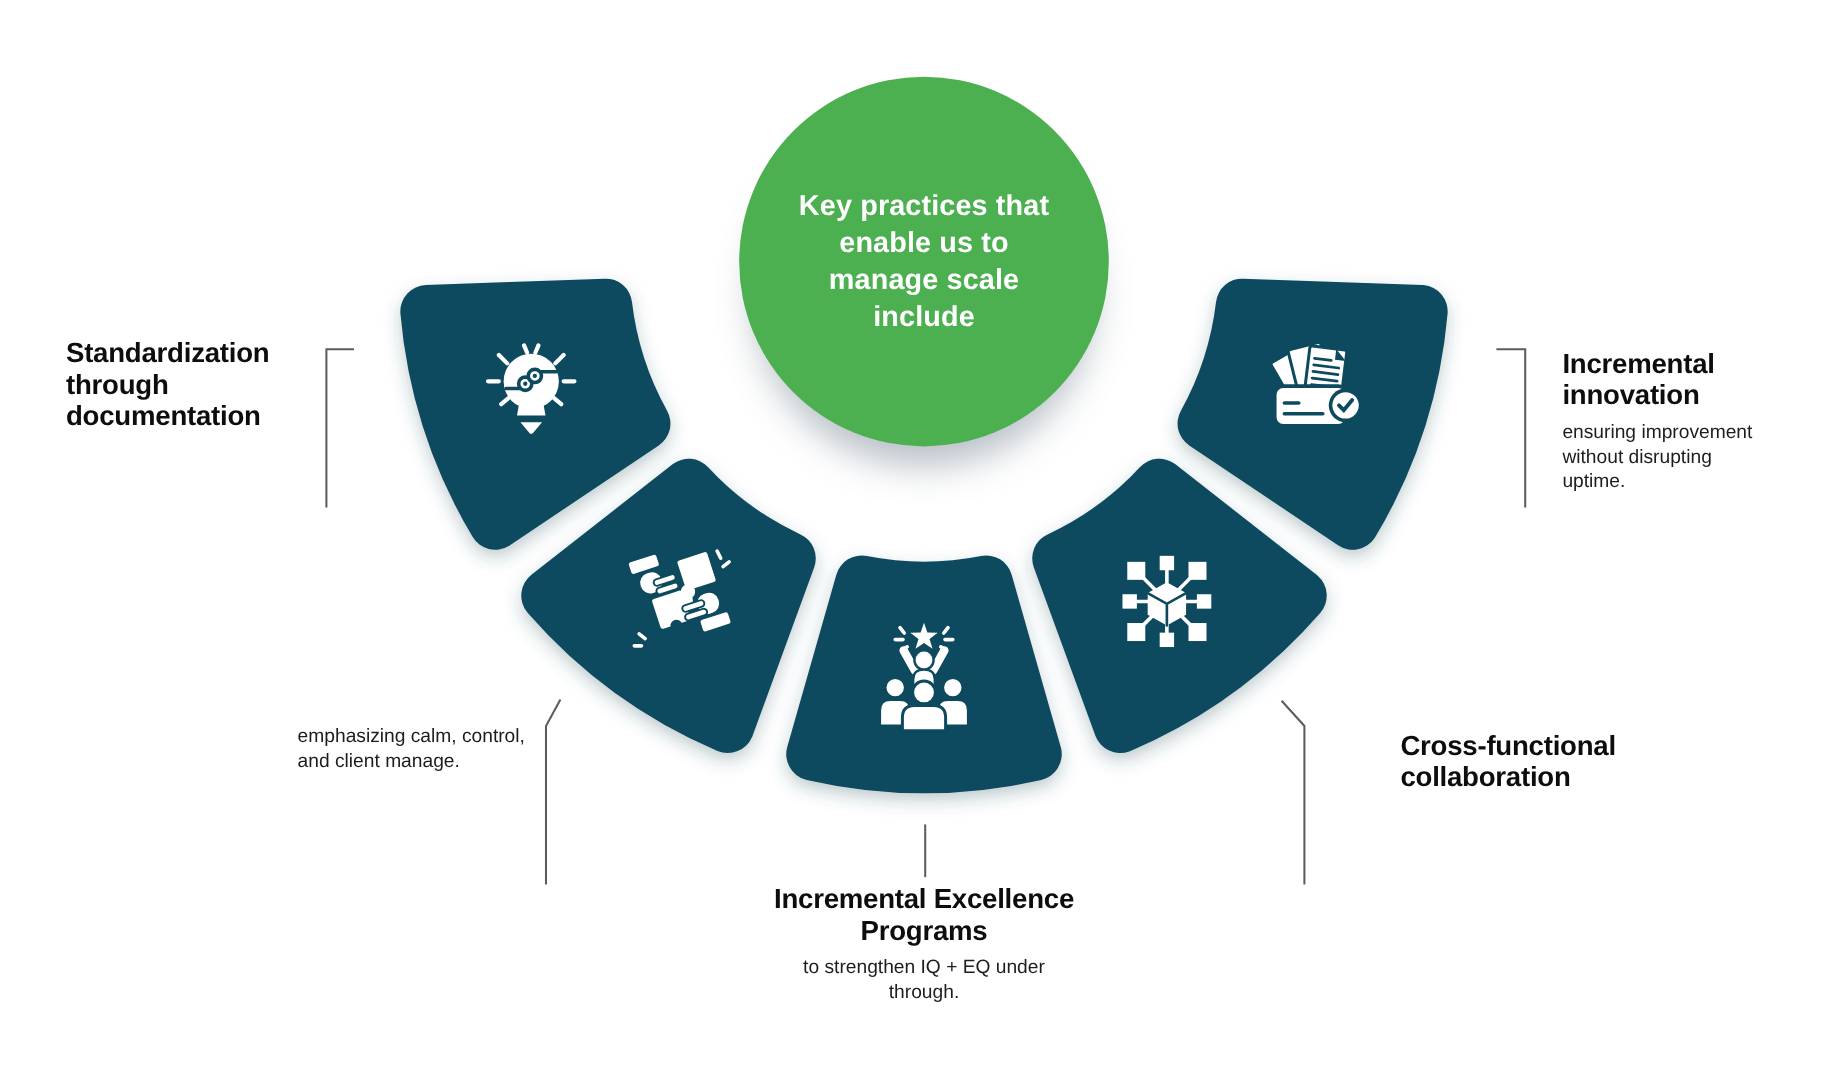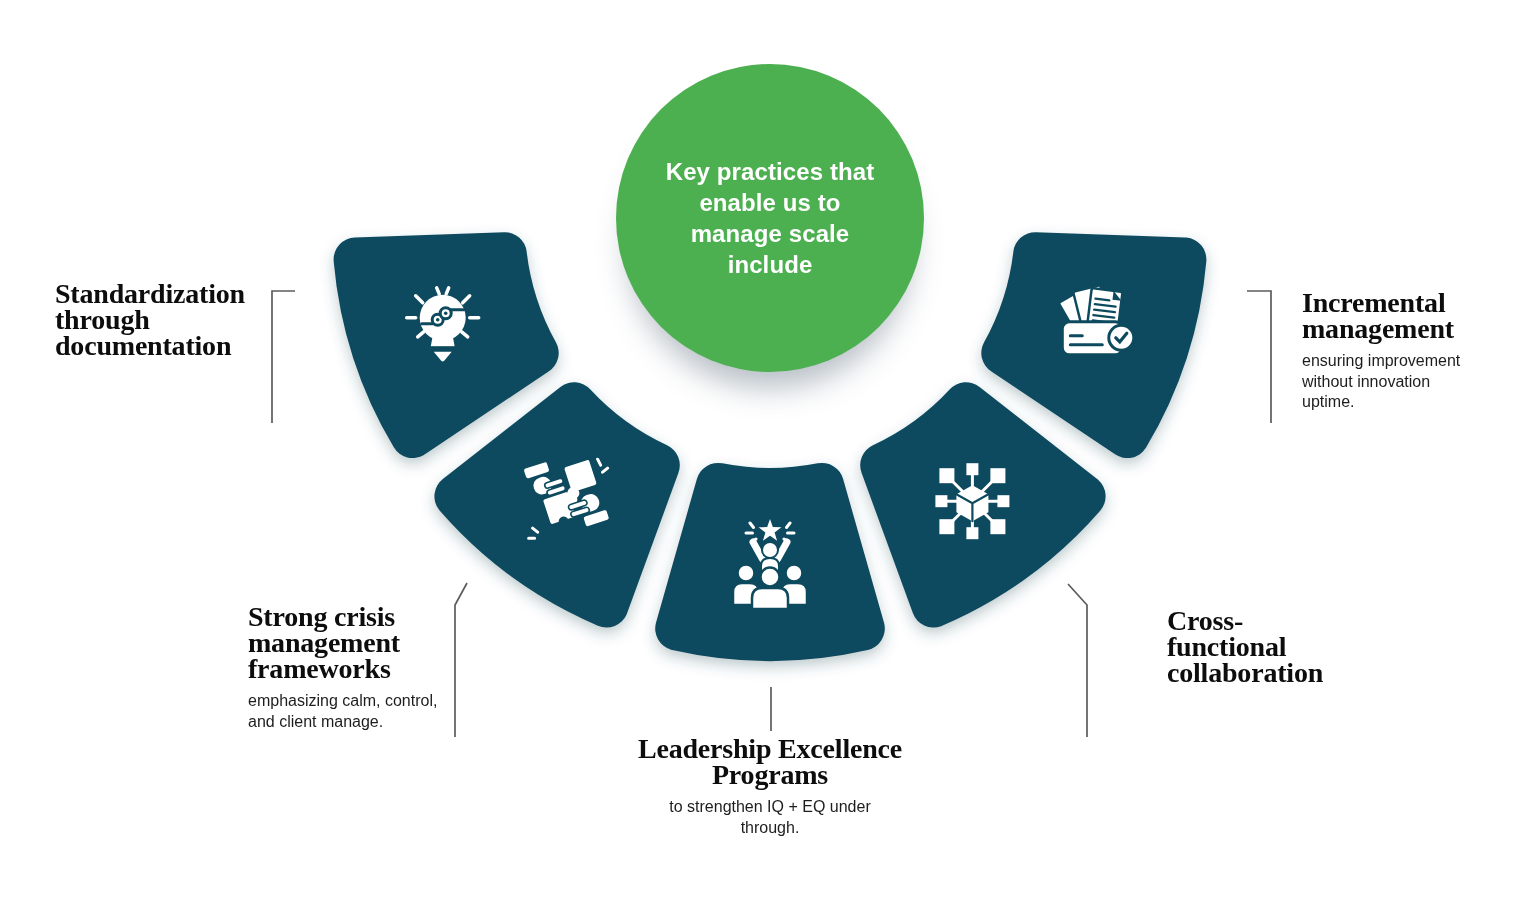--- a/index.html
+++ b/index.html
@@ -15,22 +15,22 @@
     display:flex;align-items:center;justify-content:center;text-align:center;
     box-shadow:0 28px 30px -12px rgba(96,112,128,0.45);
   }
   .circle span{
     display:block;max-width:224px;color:#ffffff;font-weight:bold;
     font-size:24px;line-height:31px;letter-spacing:0.1px;
   }
   
   .label{position:absolute;}
   .label h3{
-    margin:0 0 9px 0;font-size:28px;line-height:26px;font-weight:bold;
-    color:var(--title-c,#0d0d0d);letter-spacing:-0.2px;font-family:Liberation Serif, serif;
+    margin:0 0 9px 0;font-size:23px;line-height:26px;font-weight:bold;
+    color:var(--title-c,#0d0d0d);letter-spacing:-0.2px;
   }
   .label p{
     margin:0;font-size:16px;line-height:20.5px;font-weight:normal;
     color:var(--body-c,#1d1d1d);
   }
   #lab-0{left:55px;top:281px;width:200px;}  #lab-0 h3{max-width:190px;} #lab-0 p{max-width:140px;}
   #lab-1{left:248px;top:604px;width:210px;} #lab-1 h3{max-width:165px;} #lab-1 p{max-width:196px;}
   #lab-2{left:620px;top:736px;width:300px;text-align:center;} #lab-2 p{max-width:250px;margin:0 auto;}
   #lab-3{left:1167px;top:608px;width:190px;} #lab-3 h3{max-width:185px;} #lab-3 p{max-width:180px;}
   #lab-4{left:1302px;top:290px;width:180px;} #lab-4 h3{max-width:145px;} #lab-4 p{max-width:180px;}
@@ -155,28 +155,27 @@
   </svg>
 
   <div class="circle">
     <span>Key practices that enable us to manage scale include</span>
   </div>
 
   <div class="label" id="lab-0">
     <h3>Standardization through documentation</h3>
   </div>
   <div class="label" id="lab-1">
-    <h3>Strong crisis management frameworks</h3>
     <p>emphasizing calm, control, and client manage.</p>
   </div>
   <div class="label" id="lab-2">
-    <h3>Leadership Excellence Programs</h3>
+    <h3>Incremental Excellence Programs</h3>
     <p>to strengthen IQ + EQ under through.</p>
   </div>
   <div class="label" id="lab-3">
     <h3>Cross-functional collaboration</h3>
   </div>
   <div class="label" id="lab-4">
-    <h3>Incremental management</h3>
-    <p>ensuring improvement without innovation uptime.</p>
+    <h3>Incremental innovation</h3>
+    <p>ensuring improvement without disrupting uptime.</p>
   </div>
 
 </div>
 
 </body></html>

